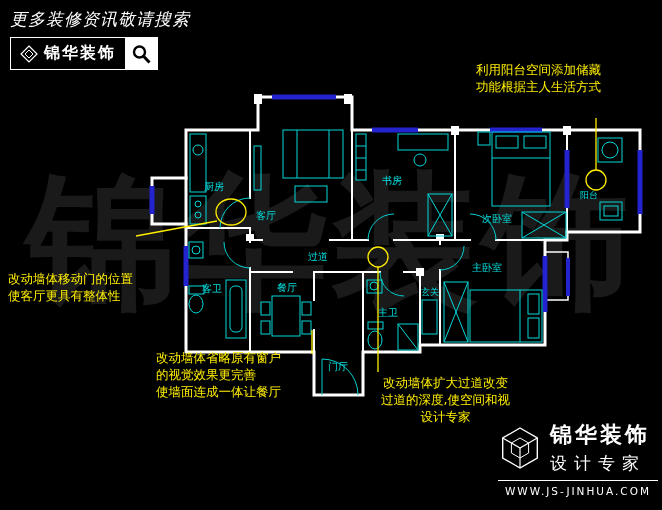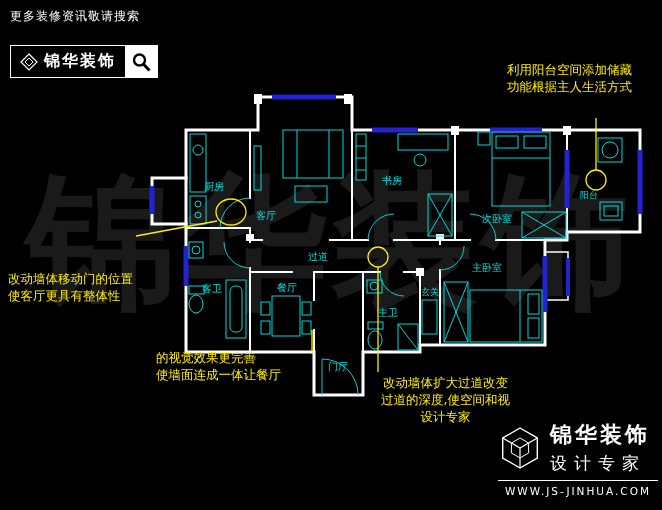--- a/index.html
+++ b/index.html
@@ -8,21 +8,21 @@
     font-family:"DejaVu Sans",sans-serif;
   }
   .watermark{
     position:absolute;top:168px;left:0;width:100%;text-align:center;
     font-size:148px;font-weight:bold;color:#1a1a1a;letter-spacing:4px;
     white-space:nowrap;z-index:1;line-height:1;pointer-events:none;
   }
   svg.plan{position:absolute;top:0;left:0;z-index:2;}
   .ann{position:absolute;z-index:3;color:#ffee00;font-size:12.5px;line-height:17px;}
   .header{position:absolute;top:8px;left:10px;z-index:4;}
-  .search-hint{color:#fff;font-size:12px;letter-spacing:1px;margin-bottom:20px;}
+  .search-hint{color:#fff;font-size:17px;letter-spacing:1px;margin-bottom:6px;font-style:italic;}
   .logo-bar{display:flex;align-items:stretch;border:1px solid #fff;width:-moz-max-content;width:max-content;}
   .brand-cell{display:flex;align-items:center;gap:6px;padding:5px 9px;}
   .brand-text{color:#fff;font-size:16px;font-weight:bold;letter-spacing:2px;}
   .search-cell{background:#fff;width:32px;display:flex;align-items:center;justify-content:center;cursor:pointer;}
   .footer{position:absolute;left:498px;top:420px;width:160px;z-index:4;color:#fff;}
   .footer-row{display:flex;align-items:center;gap:8px;}
   .footer-texts{display:flex;flex-direction:column;gap:2px;}
   .f-brand{font-size:22px;font-weight:bold;letter-spacing:3px;}
   .f-tag{font-size:17px;letter-spacing:7px;}
   .f-rule{border-top:1px solid #fff;margin:5px 0 4px;}
@@ -221,31 +221,32 @@
     <ellipse cx="231" cy="212" rx="15" ry="13"></ellipse>
     <circle cx="378" cy="257" r="10"></circle>
     <circle cx="596" cy="180" r="10"></circle>
     <line x1="136" y1="236" x2="217" y2="221"></line>
     <line x1="378" y1="267" x2="378" y2="372"></line>
     <line x1="596" y1="170" x2="596" y2="118"></line>
     <line x1="312" y1="330" x2="312" y2="354"></line>
   </g>
 </svg>
 
-<div class="ann" style="left:507px;top:61px;">
+<div class="ann" style="left:476px;top:61px;">
   <div>利用阳台空间添加储藏</div>
   <div>功能根据主人生活方式</div>
 </div>
 
 <div class="ann" style="left:8px;top:223px;margin-top:47px;">
   <div>改动墙体移动门的位置</div>
   <div>使客厅更具有整体性</div>
 </div>
 
 <div class="ann" style="left:156px;top:349px;">
+  <div>改动墙体省略原有窗户</div>
   <div>的视觉效果更完善</div>
   <div>使墙面连成一体让餐厅</div>
 </div>
 
 <div class="ann" style="left:381px;top:374px;text-align:center;">
   <div>改动墙体扩大过道改变</div>
   <div>过道的深度,使空间和视</div>
   <div>设计专家</div>
 </div>
 

